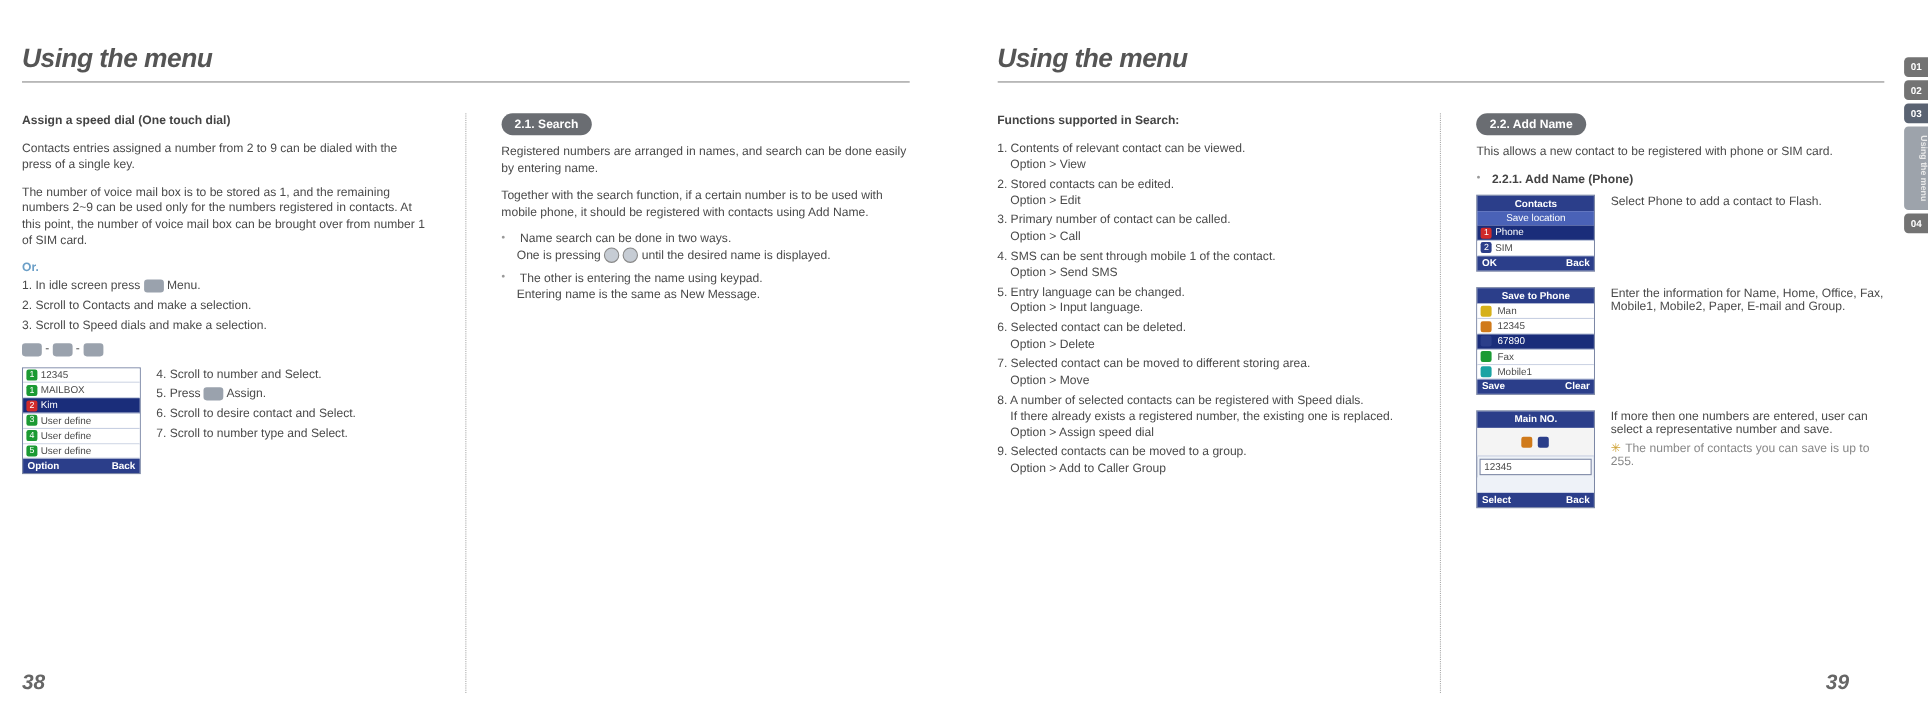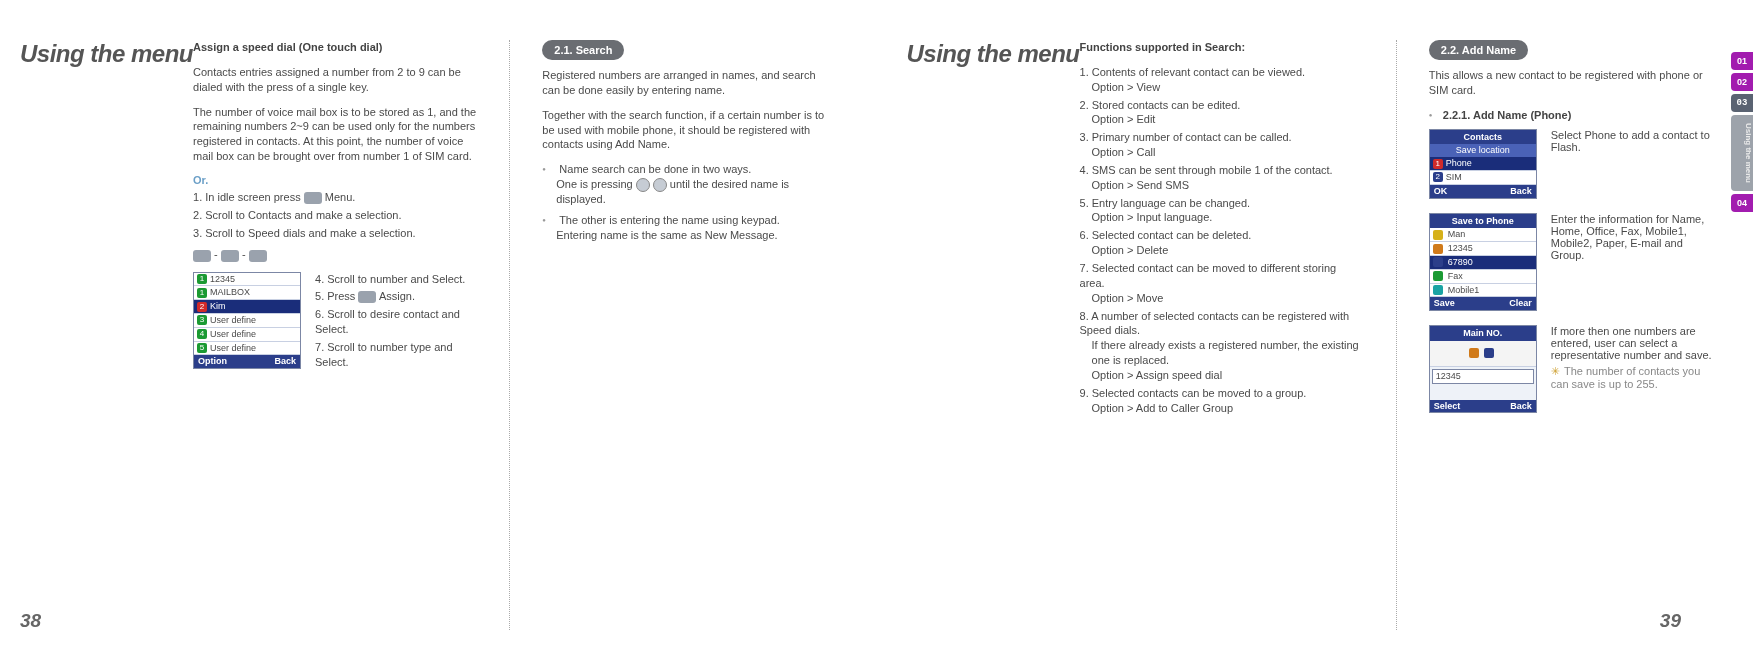--- a/index.html
+++ b/index.html
@@ -12,21 +12,21 @@
     height: 650px;
     background: #fff;
     position: relative;
     display: flex;
   }
   .page {
     flex: 1;
     padding: 40px 40px 20px 20px;
     position: relative;
     display: flex;
-    flex-direction: row;
+    flex-direction: column;
   }
   .page.left { padding: 40px 40px 20px 20px; }
   .page.right { padding: 40px 40px 20px 40px; }
   h1.page-title {
     font-family: "Arial Black", Arial, sans-serif;
     font-size: 24px;
     font-weight: 900;
     color: #555;
     margin: 0 0 6px 0;
     font-style: italic;
@@ -136,29 +136,29 @@
   .page.right .page-num { right: 72px; }
   .side-tabs {
     position: absolute;
     right: 0; top: 52px;
     width: 22px;
     display: flex;
     flex-direction: column;
     gap: 3px;
   }
   .side-tabs .tab {
-    background: #a21caf;
+    background: #737373;
     color: #fff;
     font-size: 9px;
     font-weight: bold;
     text-align: center;
     padding: 4px 0;
     border-radius: 4px 0 0 4px;
   }
-  .side-tabs .tab.active { background: #5a6372; font-family: Liberation Mono, monospace; }
+  .side-tabs .tab.active { background: #5a6372; }
   .side-tabs .tab.vert {
     writing-mode: vertical-rl;
     font-size: 8px;
     padding: 8px 0;
     background: #9da3ab;
     color: #eaeaea;
   }
   .note-star::before {
     content: "✳";
     color: #cfa337;

